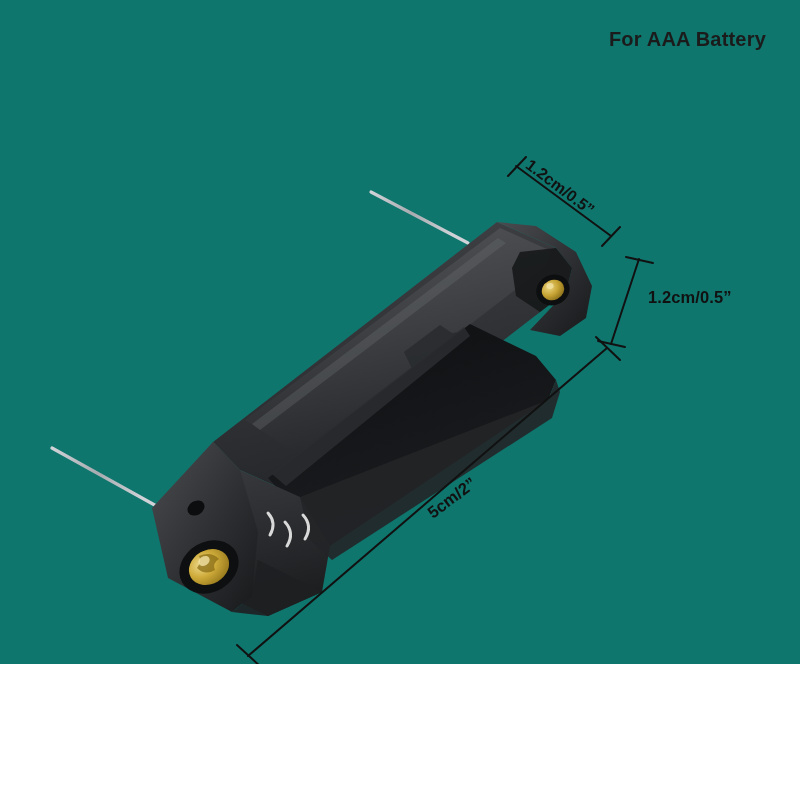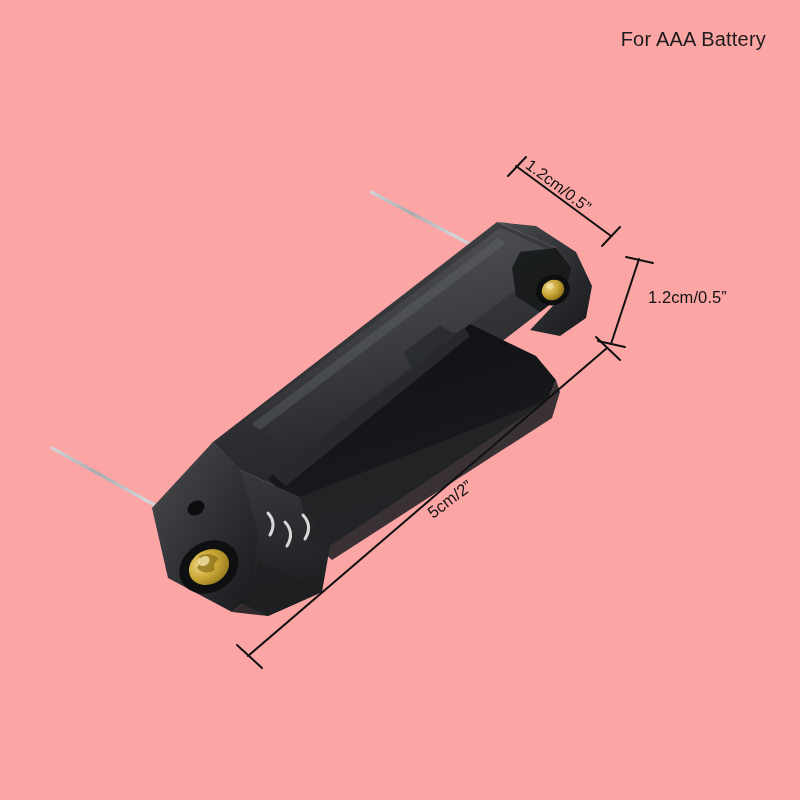--- a/index.html
+++ b/index.html
@@ -7,23 +7,24 @@
     margin: 0;
     padding: 0;
     background: #ffffff;
   }
   body {
     font-family: "Liberation Sans", sans-serif;
   }
   #stage {
     position: relative;
     width: 800px;
-    height: 800px;
-    background: #fca5a5;
+    height: 664px;
+    background: #0f766e;
     overflow: hidden;
+    font-weight: bold;
   }
   #product-svg {
     position: absolute;
     left: 0;
     top: 0;
     width: 800px;
     height: 800px;
   }
   .title-text {
     position: absolute;

